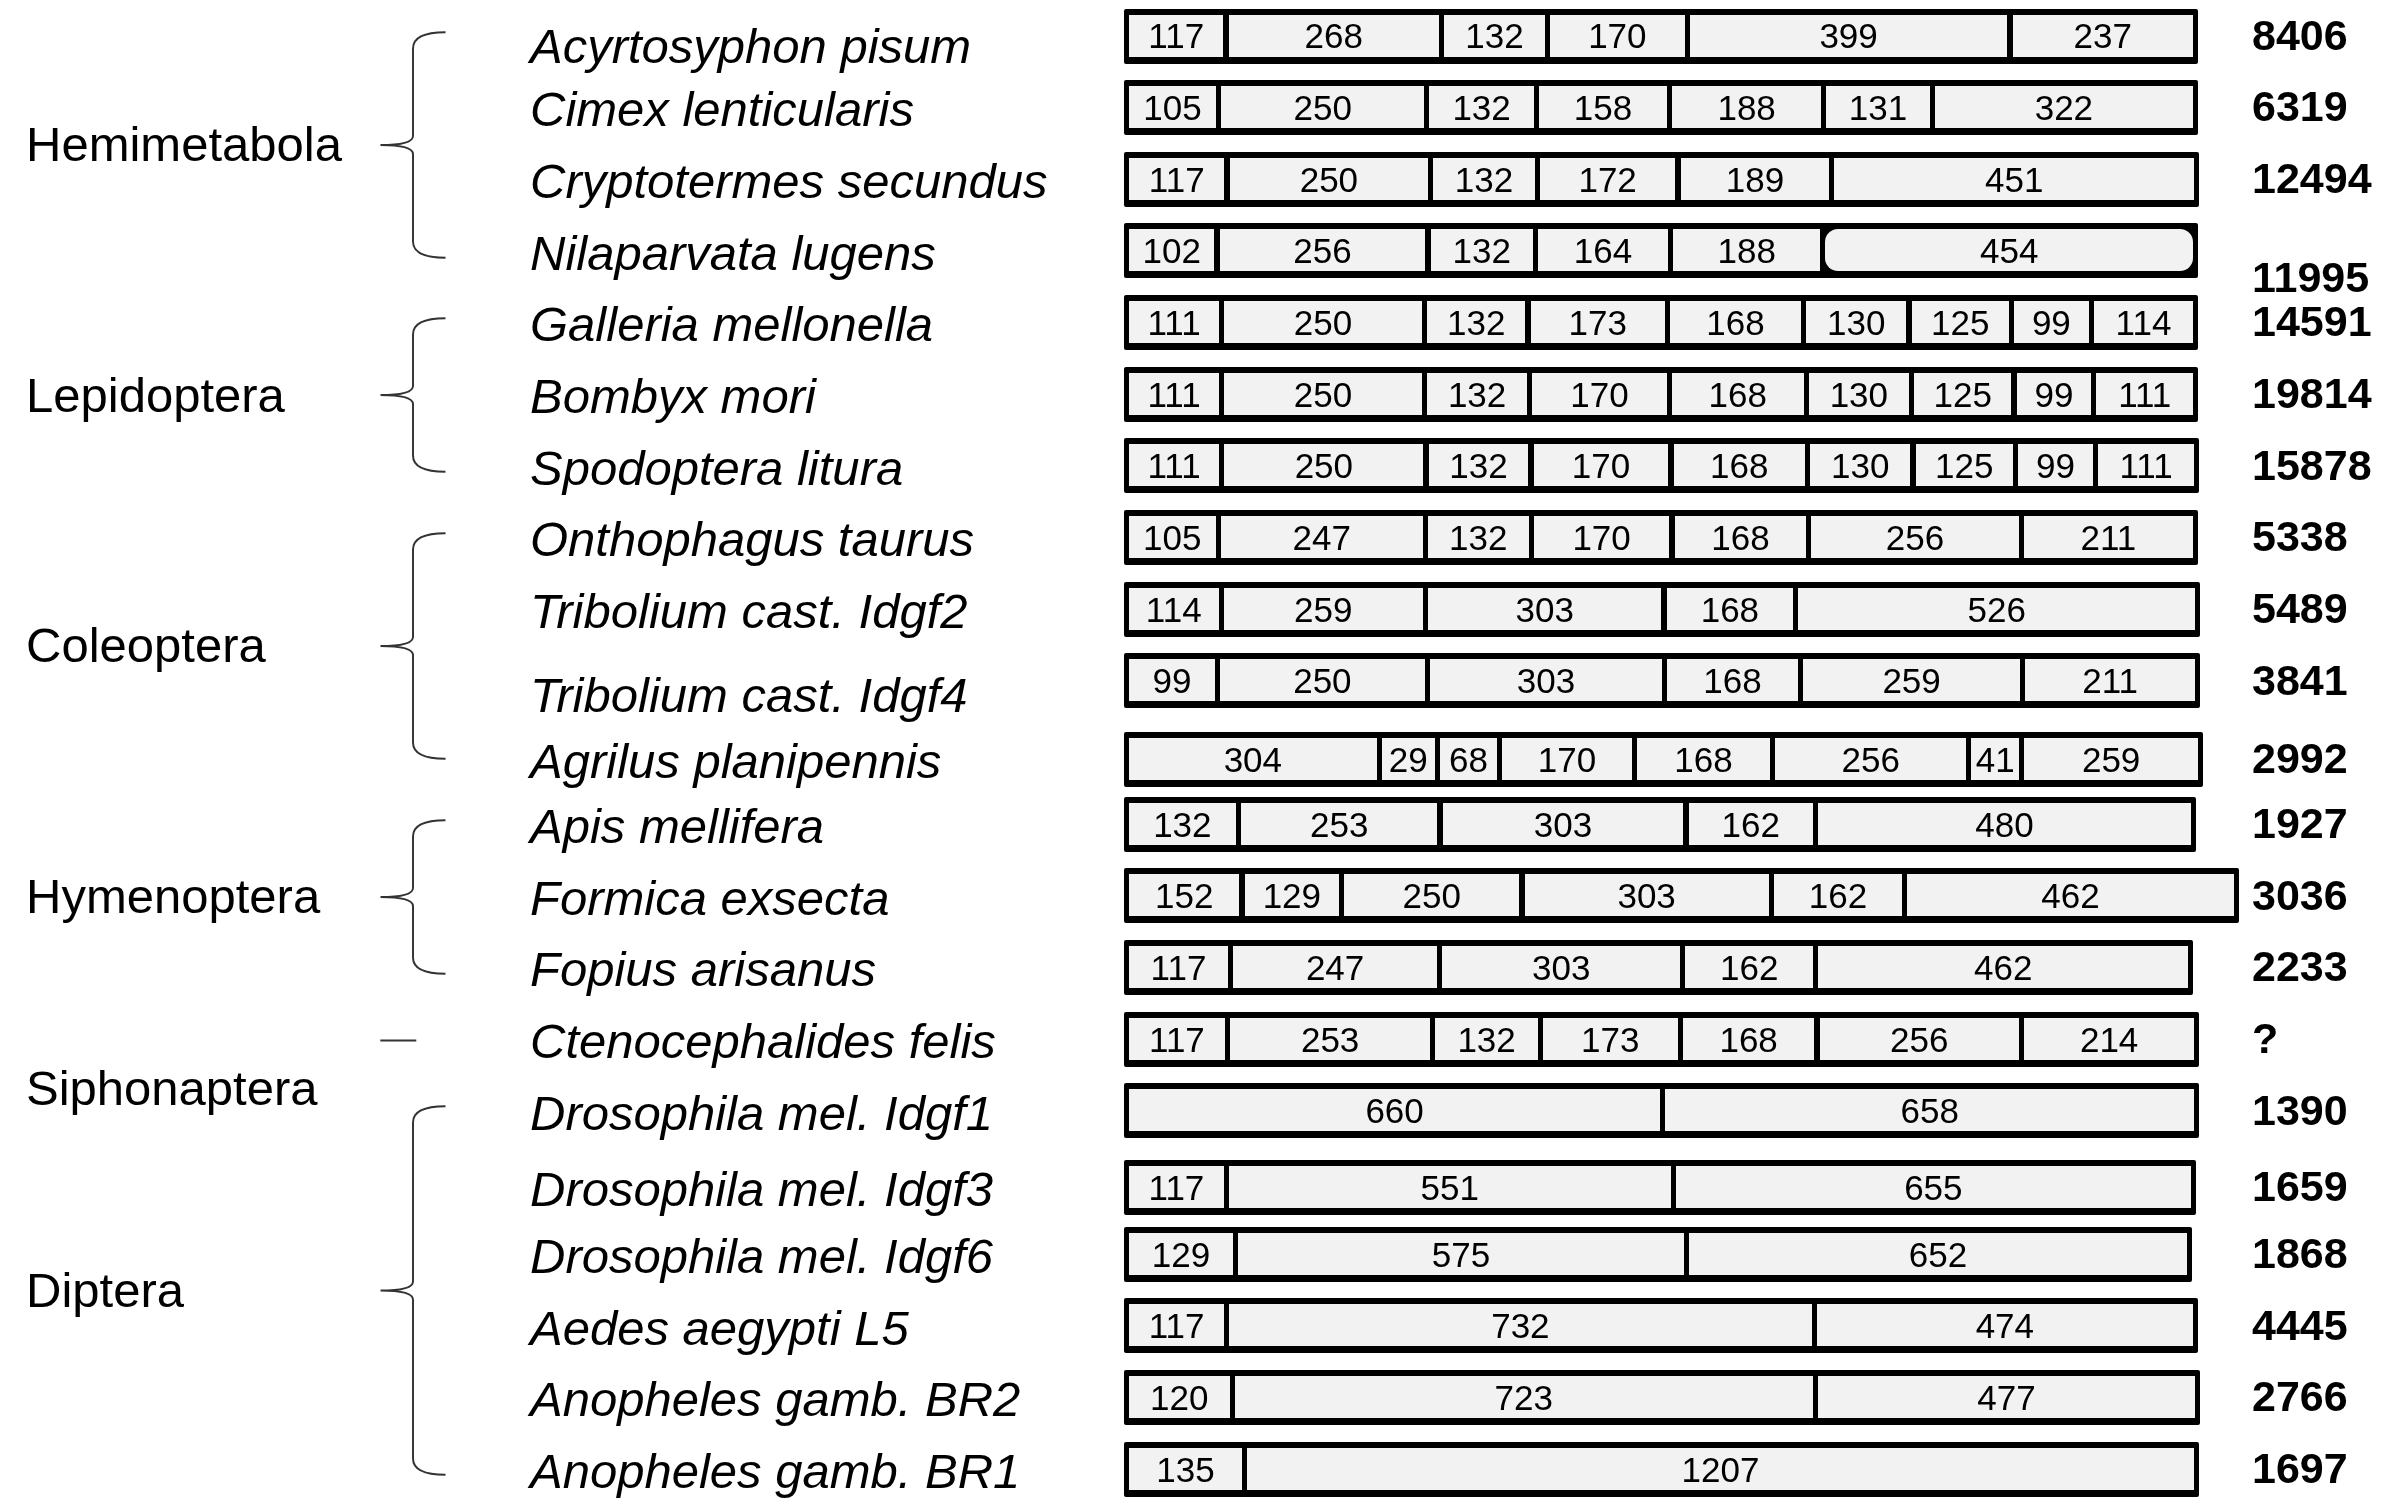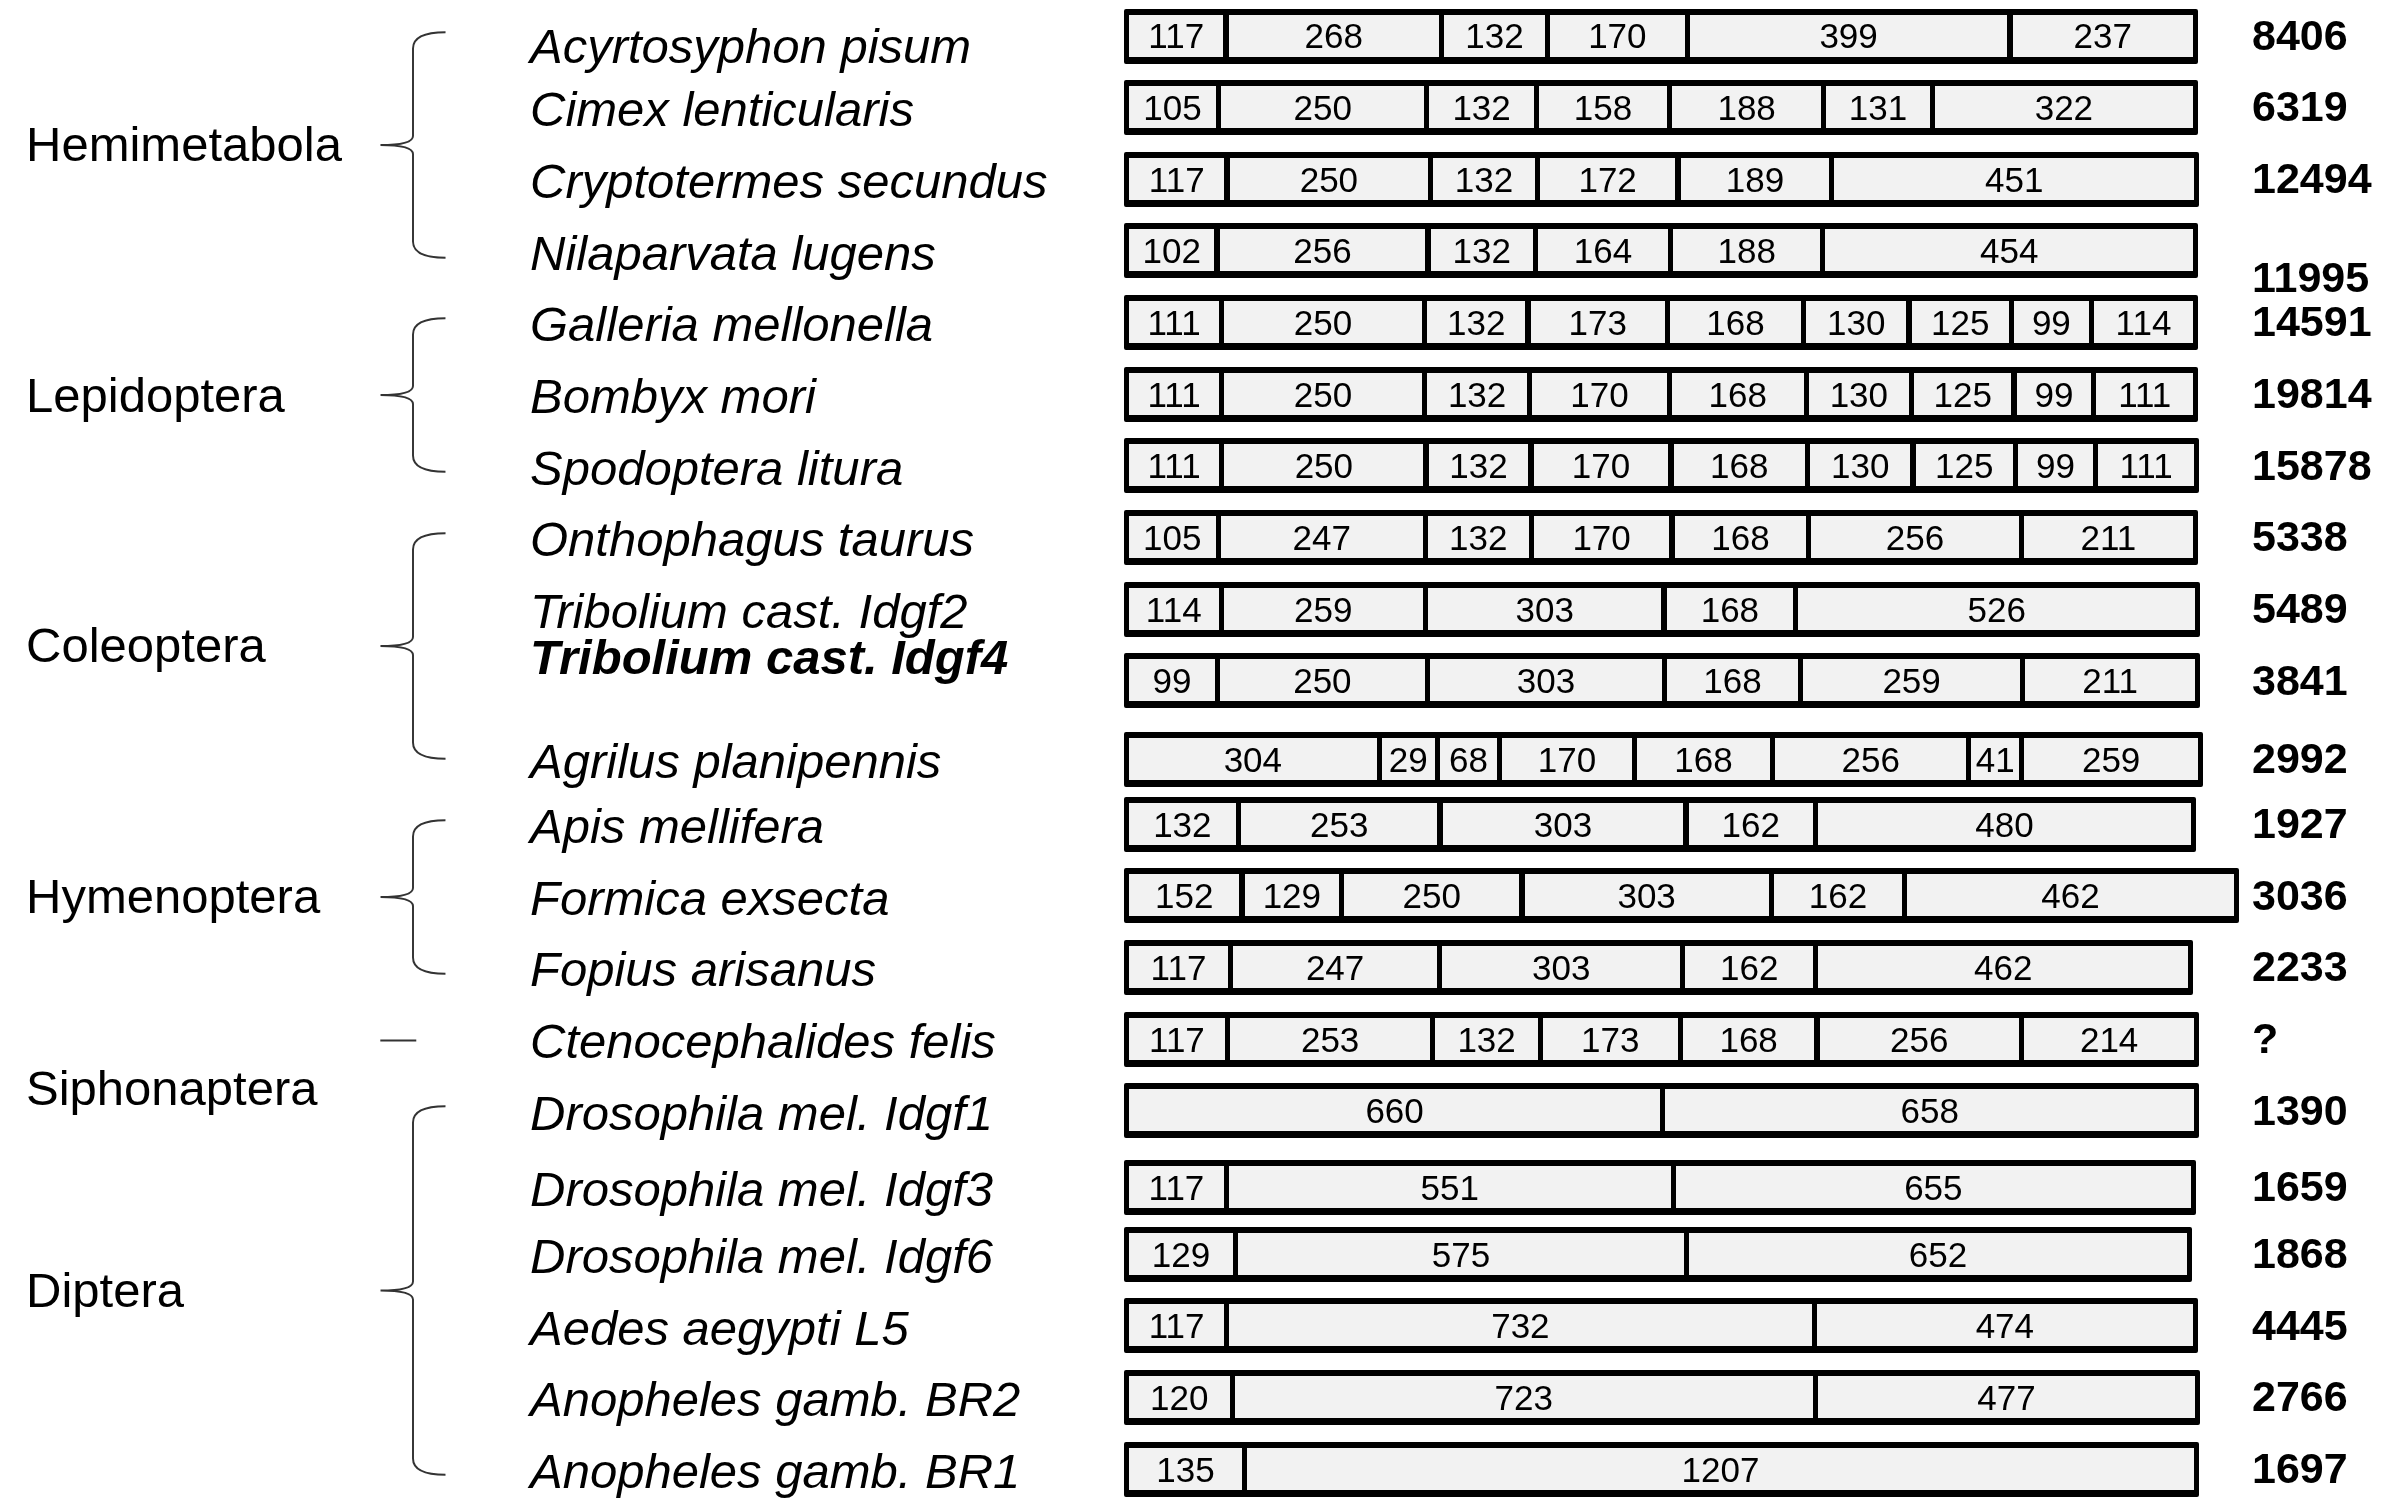--- a/index.html
+++ b/index.html
@@ -47,21 +47,21 @@
       <div class="seg" style="flex: 554 1 0px;">451</div>
     </div>
     <div class="total" style="top: 157px;">12494</div>
     <div class="species" style="top: 229px;">Nilaparvata lugens</div>
     <div class="bar" style="top: 223px; width: 1074px;">
       <div class="seg" style="flex: 132 1 0px;">102</div>
       <div class="seg" style="flex: 318 1 0px;">256</div>
       <div class="seg" style="flex: 158 1 0px;">132</div>
       <div class="seg" style="flex: 201 1 0px;">164</div>
       <div class="seg" style="flex: 227 1 0px;">188</div>
-      <div class="seg" style="flex: 568 1 0px;">454</div>
+      <div class="seg" style="flex: 568 1 0px; border-radius: 13px;">454</div>
     </div>
     <div class="total" style="top: 220px; margin-top: 36px;">11995</div>
     <div class="species" style="top: 300px;">Galleria mellonella</div>
     <div class="bar" style="top: 295px; width: 1074px;">
       <div class="seg" style="flex: 141 1 0px;">111</div>
       <div class="seg" style="flex: 309 1 0px;">250</div>
       <div class="seg" style="flex: 154 1 0px;">132</div>
       <div class="seg" style="flex: 210 1 0px;">173</div>
       <div class="seg" style="flex: 205 1 0px;">168</div>
       <div class="seg" style="flex: 157 1 0px;">130</div>
@@ -109,21 +109,21 @@
     <div class="total" style="top: 515px;">5338</div>
     <div class="species" style="top: 587px;">Tribolium cast. Idgf2</div>
     <div class="bar" style="top: 582px; width: 1076px;">
       <div class="seg" style="flex: 137 1 0px;">114</div>
       <div class="seg" style="flex: 305 1 0px;">259</div>
       <div class="seg" style="flex: 357 1 0px;">303</div>
       <div class="seg" style="flex: 194 1 0px;">168</div>
       <div class="seg" style="flex: 607 1 0px;">526</div>
     </div>
     <div class="total" style="top: 587px;">5489</div>
-    <div class="species" style="top: 633px; font-weight: bold;">Tribolium cast. Idgf4</div>
+    <div class="species" style="top: 671px;">Tribolium cast. Idgf4</div>
     <div class="bar" style="top: 653px; width: 1076px;">
       <div class="seg" style="flex: 132 1 0px;">99</div>
       <div class="seg" style="flex: 315 1 0px;">250</div>
       <div class="seg" style="flex: 357 1 0px;">303</div>
       <div class="seg" style="flex: 201 1 0px;">168</div>
       <div class="seg" style="flex: 334 1 0px;">259</div>
       <div class="seg" style="flex: 261 1 0px;">211</div>
     </div>
     <div class="total" style="top: 659px;">3841</div>
     <div class="species" style="top: 737px;">Agrilus planipennis</div>

